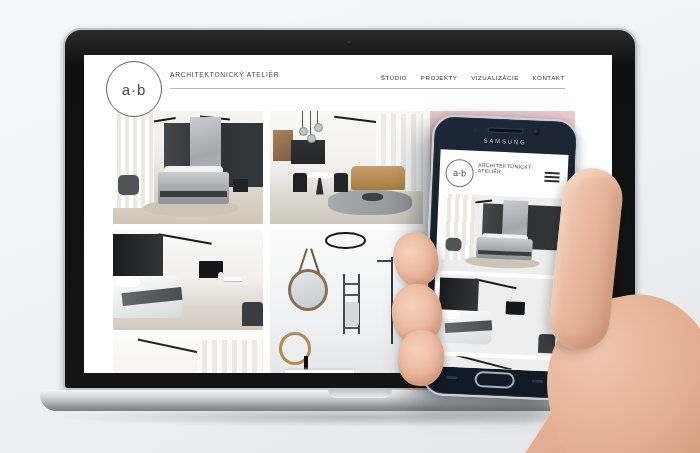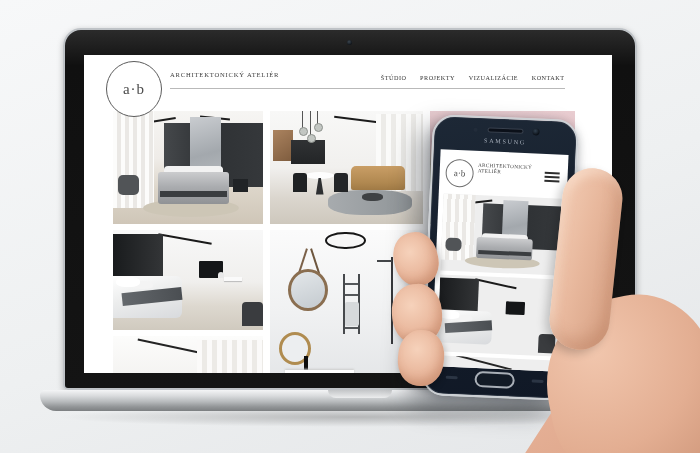--- a/index.html
+++ b/index.html
@@ -1,21 +1,21 @@
 <!DOCTYPE html>
 <html><head>
 <meta charset="utf-8">
 <style>
   html,body{margin:0;padding:0;}
   body{
     width:700px;height:453px;overflow:hidden;position:relative;
     font-family:"Liberation Sans", sans-serif;
     background:linear-gradient(160deg,#f7f8f9 0%,#eef0f1 55%,#e4e6e8 100%);
   }
-  .abs{position:absolute;font-family:Liberation Serif, serif;}
+  .abs{position:absolute;}
 
   
   .laptop-bezel{
     position:absolute;left:63px;top:28px;width:574px;height:362px;
     background:linear-gradient(180deg,#2b2b2b 0%,#101010 10%,#141414 100%);
     border:2px solid #bfc3c7;border-radius:18px 18px 5px 5px;box-sizing:border-box;
     box-shadow:0 2px 6px rgba(0,0,0,0.25);
   }
   .webcam{position:absolute;left:calc(50% - 3px);top:10px;width:5px;height:5px;border-radius:50%;
     background:radial-gradient(circle at 40% 35%,#3c4650,#11161b 70%);}

